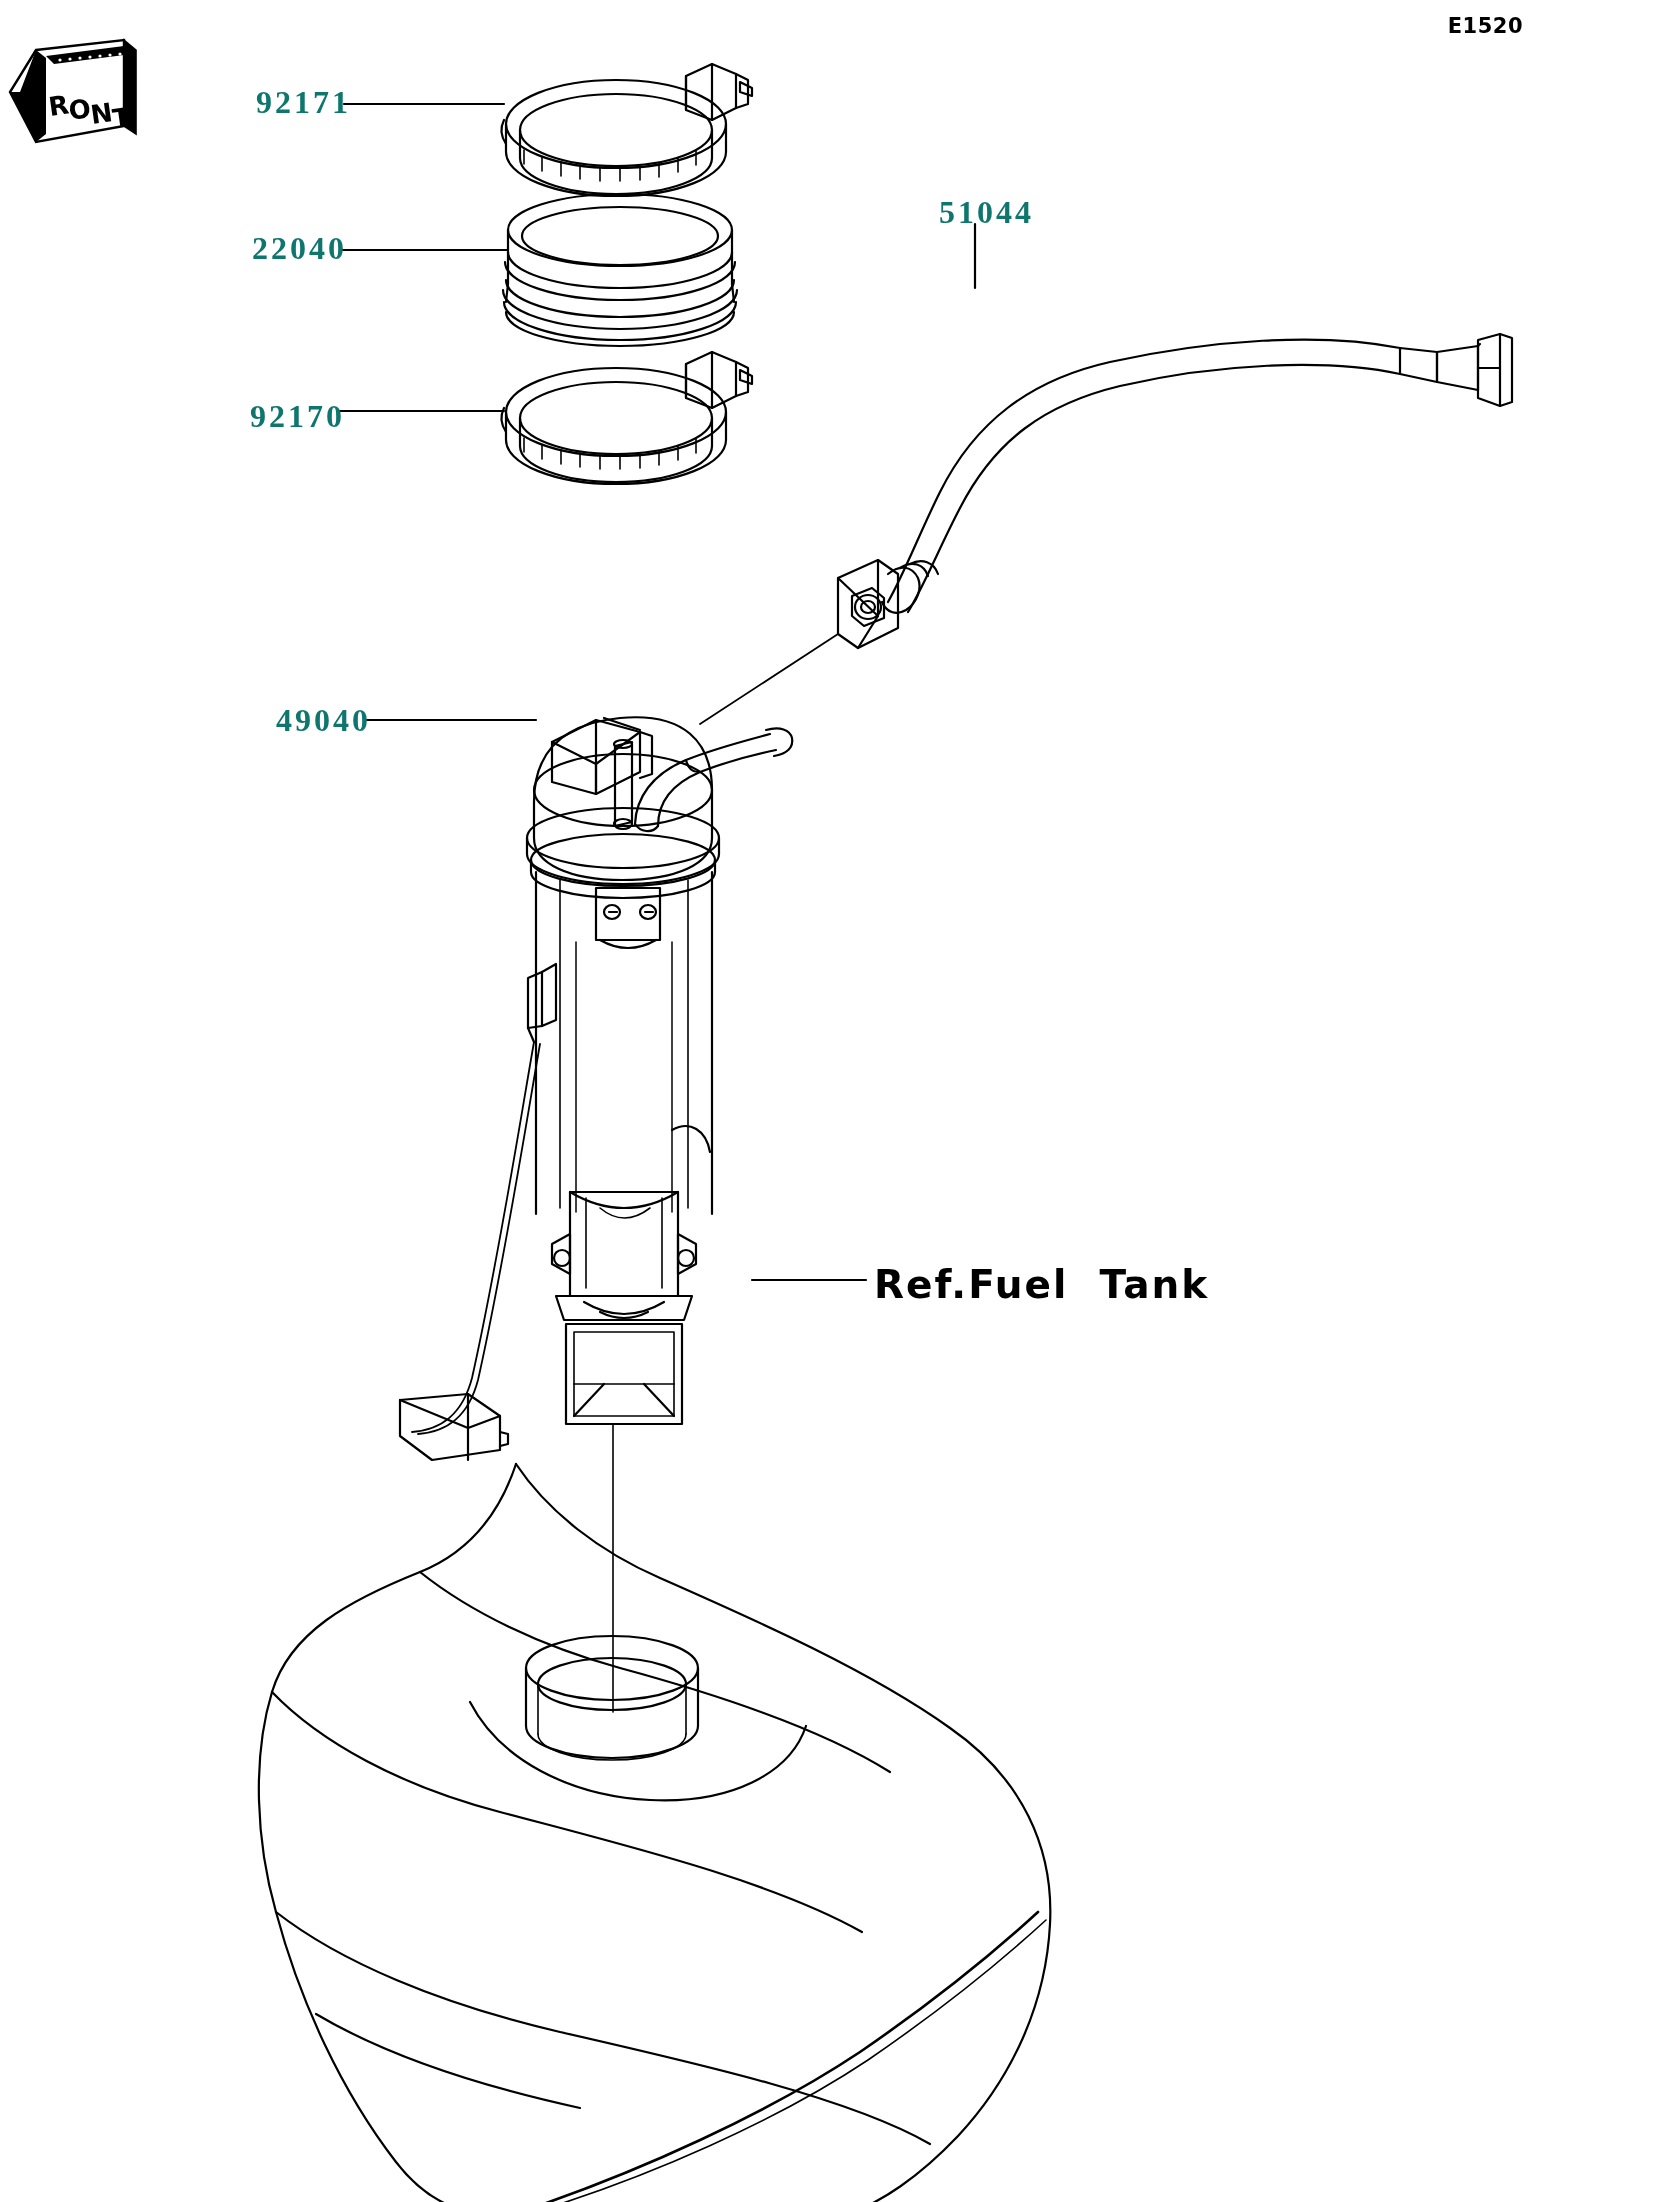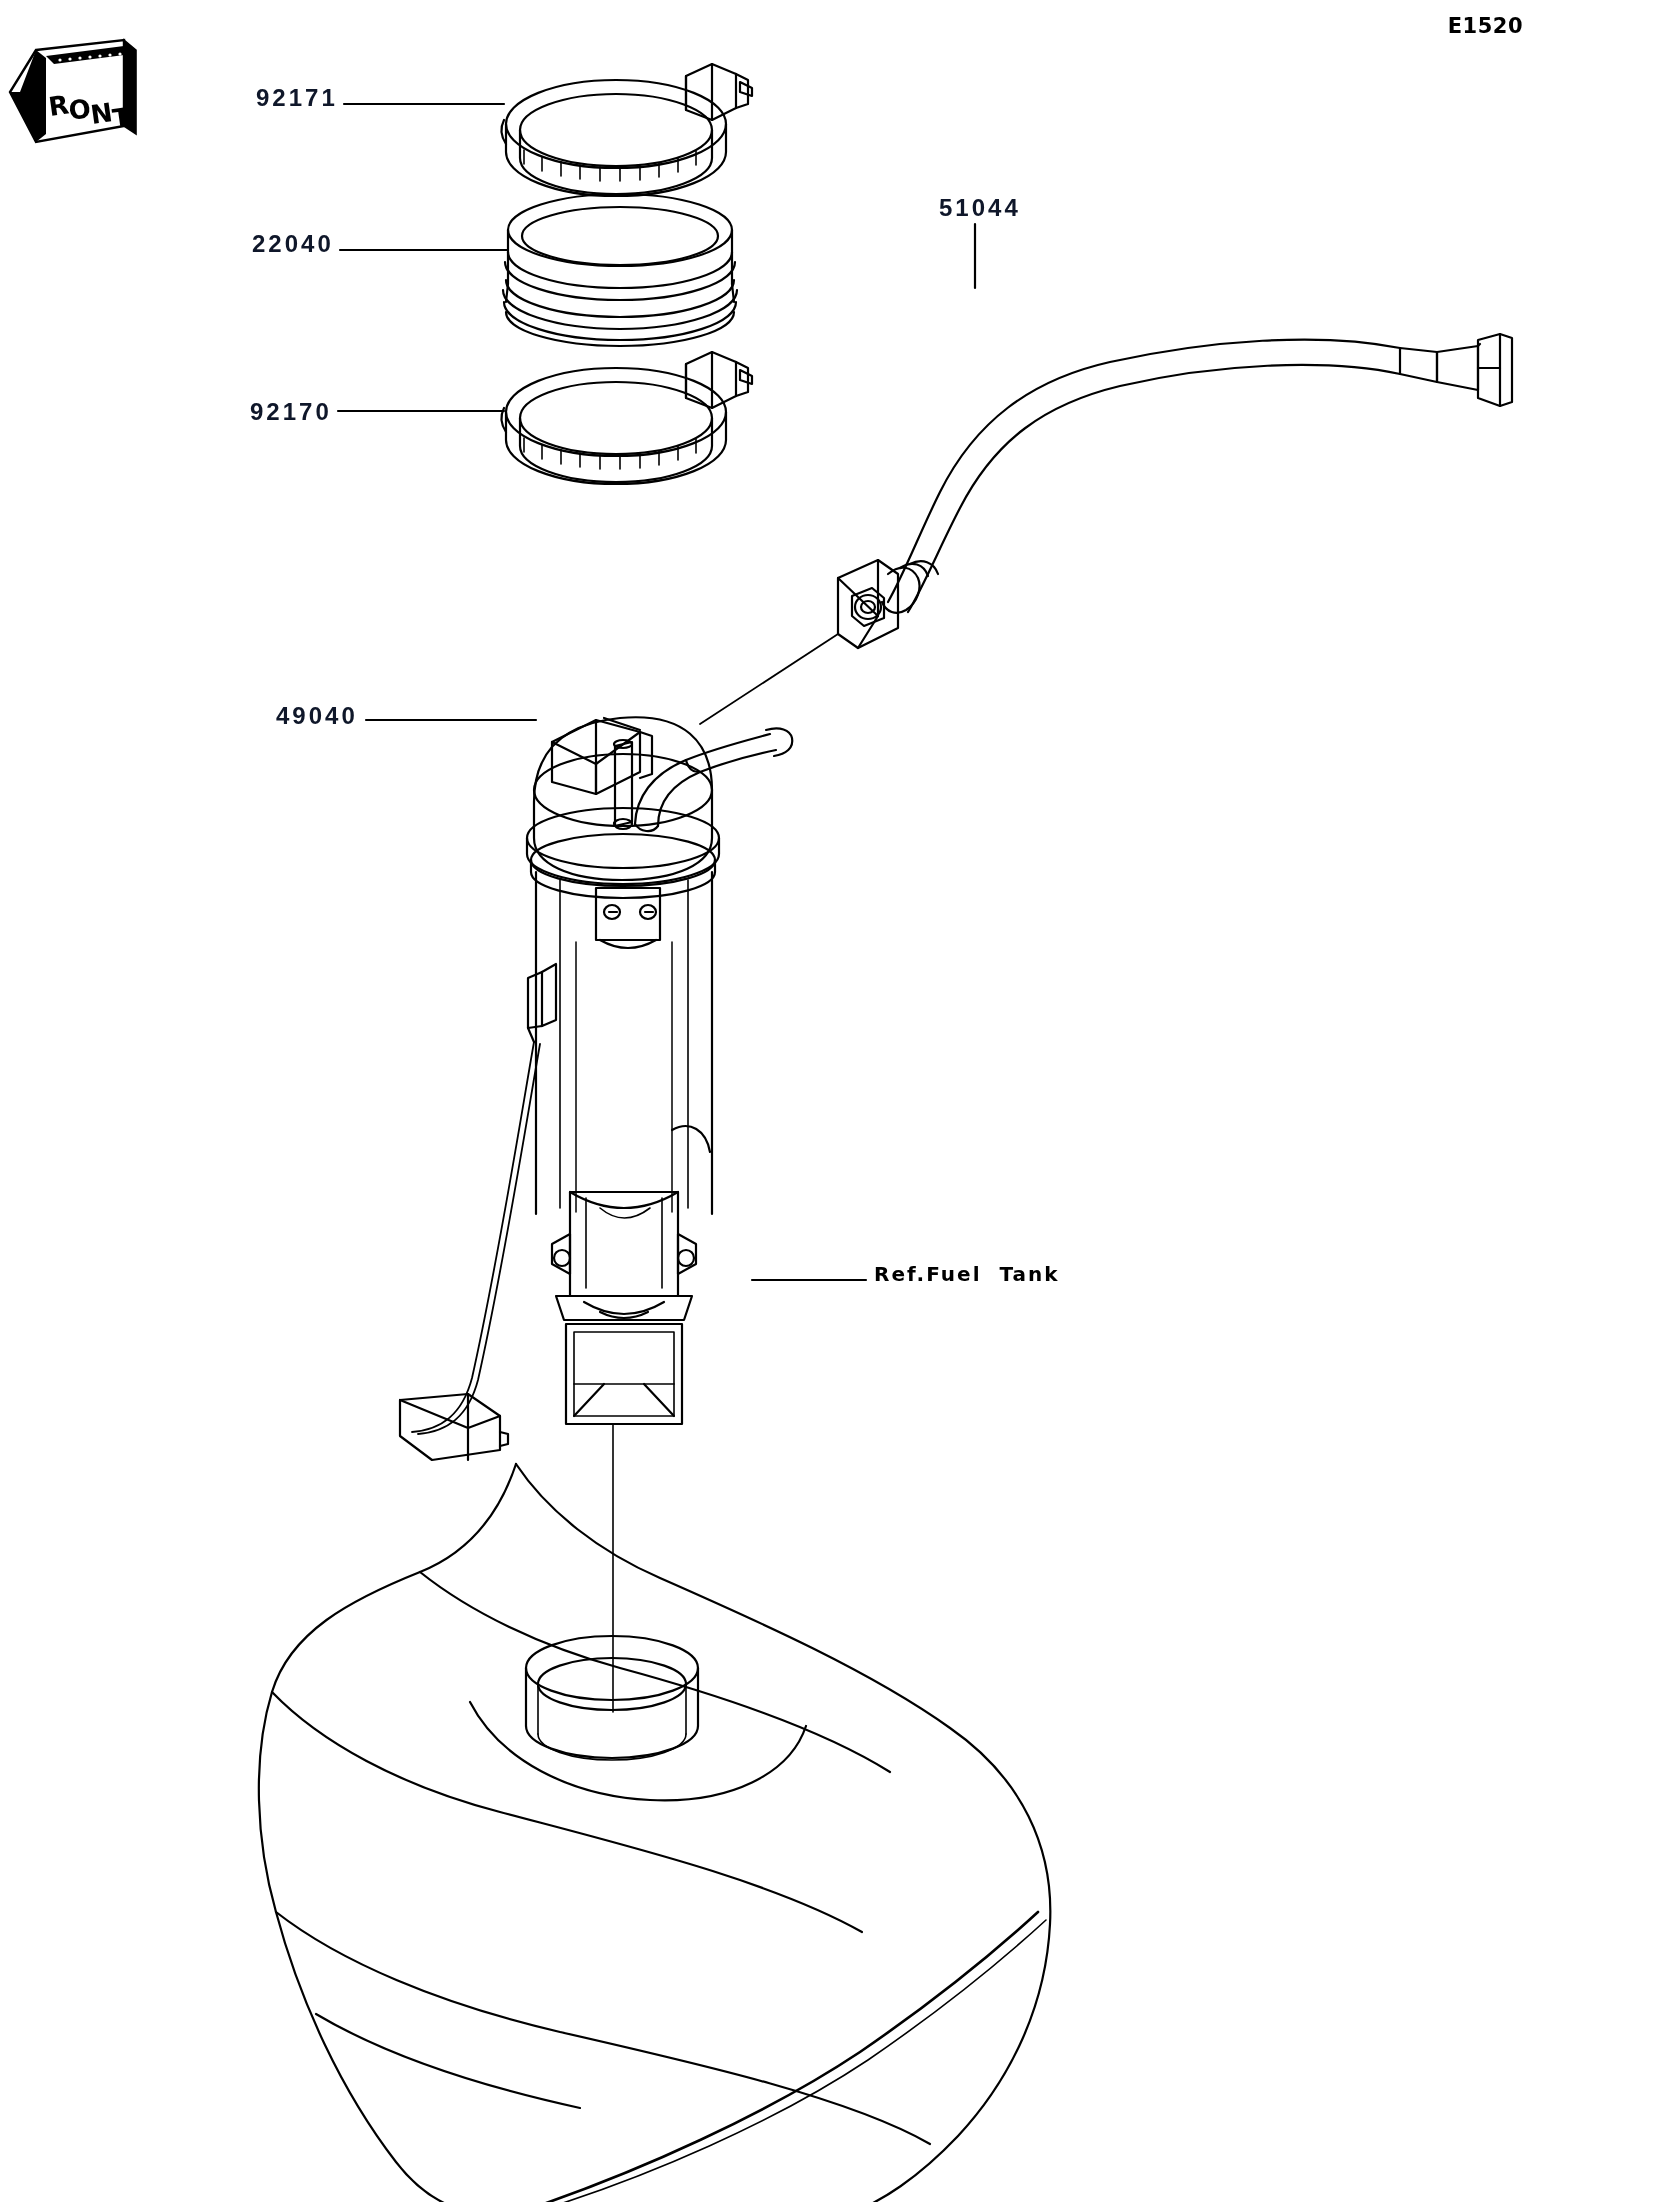--- a/index.html
+++ b/index.html
@@ -11,28 +11,28 @@
   .stage{position:absolute;left:0;top:12px;width:1545px;height:2202px;}
   .svg-root{position:absolute;left:0;top:0;width:1659px;height:2202px;}
 
   .diagram-code{
     position:absolute;right:22px;top:2px;
     font-size:21px;font-weight:bold;letter-spacing:0.5px;
     color:#000;font-family:"DejaVu Sans","Liberation Sans",sans-serif;
   }
   .callout{
     position:absolute;
-    font-family:Liberation Sans, sans-serif;
-    font-weight:bold;font-size:24px;letter-spacing:3px;color:#0f172a;
+    font-family:Liberation Serif, serif;
+    font-weight:bold;font-size:32px;letter-spacing:3px;color:#0f766e;
     white-space:pre;
   }
   .ref-label{
     position:absolute;
     font-family:"DejaVu Sans","Liberation Sans",sans-serif;
-    font-weight:bold;font-size:20px;letter-spacing:2px;color:#000;
+    font-weight:bold;font-size:39px;letter-spacing:2px;color:#000;
     white-space:pre;
   }
   .front-badge{position:absolute;left:6px;top:22px;width:150px;height:115px;}
 </style>
 </head>
 <body>
 
 <div class="stage">
 
   <div class="diagram-code">E1520</div>

